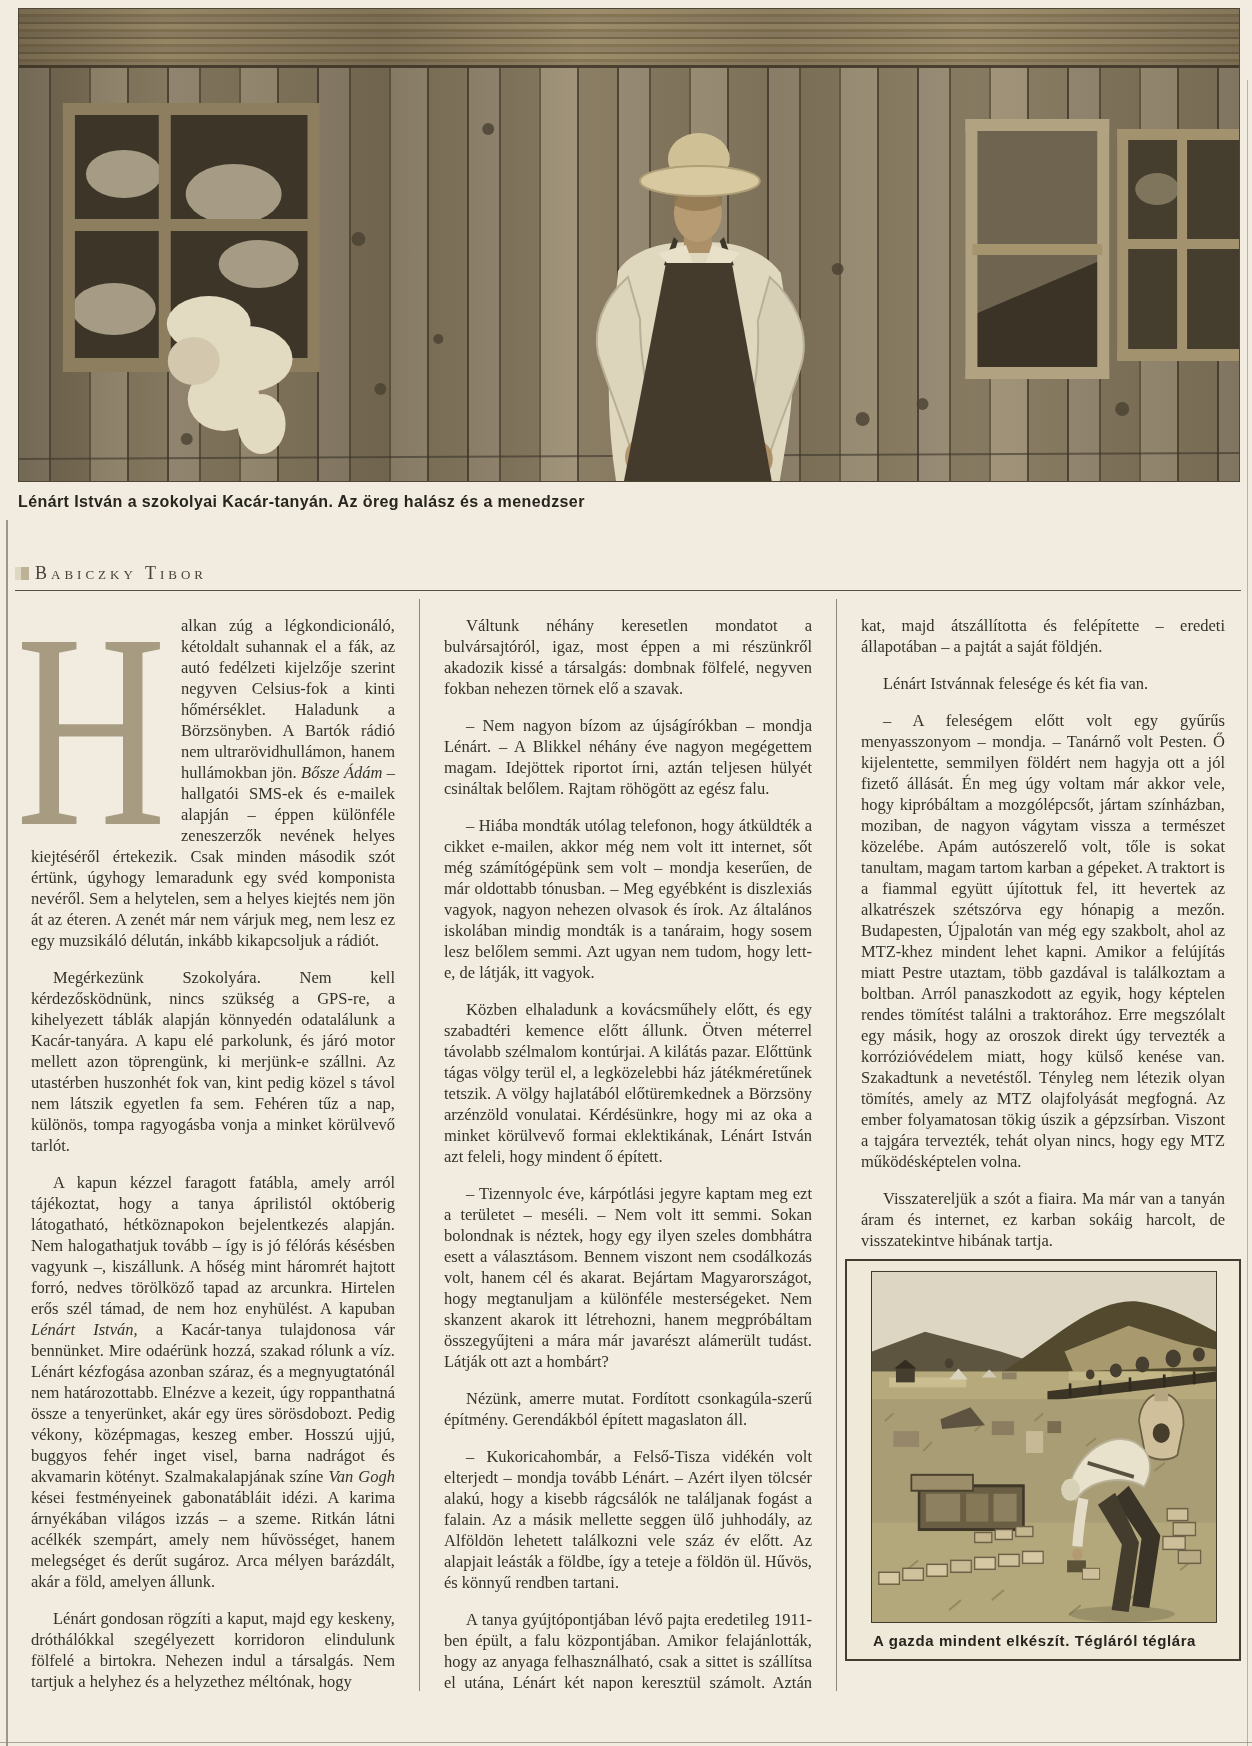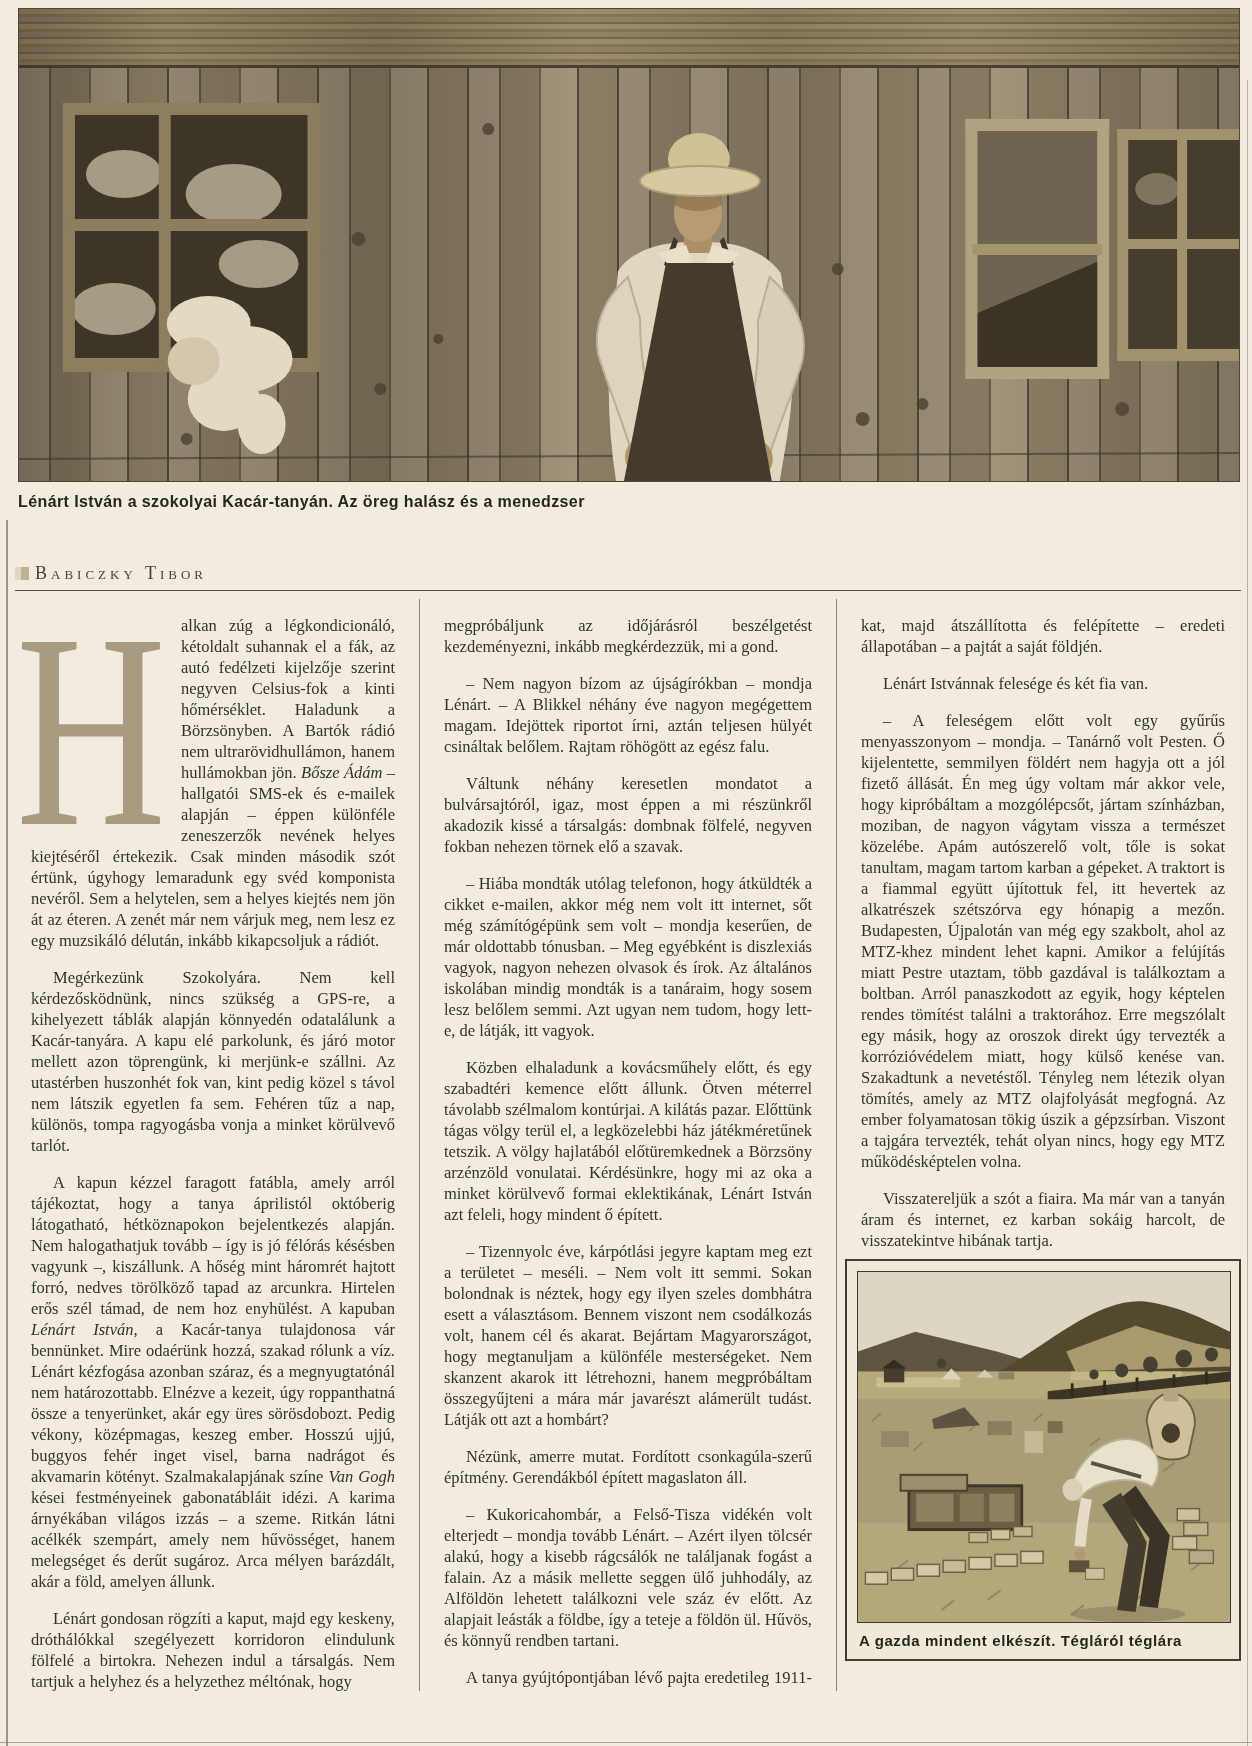--- a/index.html
+++ b/index.html
@@ -34,21 +34,21 @@
   .col{overflow:hidden;}
   .c1{width:396px;} .c2{width:400px;}
   .c3{flex:1;display:flex;flex-direction:column;align-items:flex-end;}
   .c3 .txt{height:660px;overflow:hidden;}
   .vrule{width:1px;background:#8d867a;margin:0 8px;flex:0 0 auto;}
   .txt p{margin:16px;font-size:16.5px;line-height:21px;text-align:justify;}
   .txt p.ind{text-indent:22px;}
   .dropcap{float:left;width:152px;height:210px;margin:5px 14px 4px 0;}
 
   
-  .bottom-figure{margin-top:auto;border:2px solid #433d31;background:#efe9da;padding:10px 10px 0;}
+  .bottom-figure{margin-top:auto;border:2px solid #433d31;background:#efe9da;padding:10px 24px 0;}
   .photo-bottom{display:block;width:100%;height:350px;border:1px solid #3f3930;}
   .bot-cap{font-size:15px;letter-spacing:.6px;padding:9px 2px 10px;}
 
   
   .edge-l{position:absolute;left:6px;top:520px;bottom:0;width:2px;background:#55514a;opacity:.55;}
   .edge-r{position:absolute;left:1247px;top:80px;bottom:0;width:1px;background:#7c776c;opacity:.5;}
   .edge-b{position:absolute;left:0;right:0;bottom:3px;height:1px;background:#8a857a;opacity:.7;}
 </style>
 </head>
 <body>
@@ -159,23 +159,22 @@
           </span>
         <p>alkan zúg a légkondicionáló, kétoldalt suhannak el a fák, az autó fedélzeti kijelzője szerint negyven Celsius-fok a kinti hőmérséklet. Haladunk a Börzsönyben. A Bartók rádió nem ultrarövidhullámon, hanem hullámokban jön. <i>Bősze Ádám</i> – hallgatói SMS-ek és e-mailek alapján – éppen különféle zeneszerzők nevének helyes kiejtéséről értekezik. Csak minden második szót értünk, úgyhogy lemaradunk egy svéd komponista nevéről. Sem a helytelen, sem a helyes kiejtés nem jön át az éteren. A zenét már nem várjuk meg, nem lesz ez egy muzsikáló délután, inkább kikapcsoljuk a rádiót.</p>
             <p class="ind">Megérkezünk Szokolyára. Nem kell kérdezősködnünk, nincs szükség a GPS-re, a kihelyezett táblák alapján könnyedén odatalálunk a Kacár-tanyára. A kapu elé parkolunk, és járó motor mellett azon töprengünk, ki merjünk-e szállni. Az utastérben huszonhét fok van, kint pedig közel s távol nem látszik egyetlen fa sem. Fehéren tűz a nap, különös, tompa ragyogásba vonja a minket körülvevő tarlót.</p>
             <p class="ind">A kapun kézzel faragott fatábla, amely arról tájékoztat, hogy a tanya áprilistól októberig látogatható, hétköznapokon bejelentkezés alapján. Nem halogathatjuk tovább – így is jó félórás késésben vagyunk –, kiszállunk. A hőség mint háromrét hajtott forró, nedves törölköző tapad az arcunkra. Hirtelen erős szél támad, de nem hoz enyhülést. A kapuban <i>Lénárt István,</i> a Kacár-tanya tulajdonosa vár bennünket. Mire odaérünk hozzá, szakad rólunk a víz. Lénárt kézfogása azonban száraz, és a megnyugtatónál nem határozottabb. Elnézve a kezeit, úgy roppanthatná össze a tenyerünket, akár egy üres sörösdobozt. Pedig vékony, középmagas, keszeg ember. Hosszú ujjú, buggyos fehér inget visel, barna nadrágot és akvamarin kötényt. Szalmakalapjának színe <i>Van Gogh</i> kései festményeinek gabonatábláit idézi. A karima árnyékában világos izzás – a szeme. Ritkán látni acélkék szempárt, amely nem hűvösséget, hanem melegséget és derűt sugároz. Arca mélyen barázdált, akár a föld, amelyen állunk.</p>
             <p class="ind">Lénárt gondosan rögzíti a kaput, majd egy keskeny, dróthálókkal szegélyezett korridoron elindulunk fölfelé a birtokra. Nehezen indul a társalgás. Nem tartjuk a helyhez és a helyzethez méltónak, hogy</p>
           </div>
       </div>
       <div class="vrule"></div>
       <div class="col c2">
         <div class="txt">
-            <p>megpróbáljunk az időjárásról beszélgetést kezdeményezni, inkább megkérdezzük, mi a gond.</p>
+            <p class="ind">Váltunk néhány keresetlen mondatot a bulvársajtóról, igaz, most éppen a mi részünkről akadozik kissé a társalgás: dombnak fölfelé, negyven fokban nehezen törnek elő a szavak.</p>
             <p class="ind">– Nem nagyon bízom az újságírókban – mondja Lénárt. – A Blikkel néhány éve nagyon megégettem magam. Idejöttek riportot írni, aztán teljesen hülyét csináltak belőlem. Rajtam röhögött az egész falu.</p>
-            <p class="ind">Váltunk néhány keresetlen mondatot a bulvársajtóról, igaz, most éppen a mi részünkről akadozik kissé a társalgás: dombnak fölfelé, negyven fokban nehezen törnek elő a szavak.</p>
             <p class="ind">– Hiába mondták utólag telefonon, hogy átküldték a cikket e-mailen, akkor még nem volt itt internet, sőt még számítógépünk sem volt – mondja keserűen, de már oldottabb tónusban. – Meg egyébként is diszlexiás vagyok, nagyon nehezen olvasok és írok. Az általános iskolában mindig mondták is a tanáraim, hogy sosem lesz belőlem semmi. Azt ugyan nem tudom, hogy lett-e, de látják, itt vagyok.</p>
             <p class="ind">Közben elhaladunk a kovácsműhely előtt, és egy szabadtéri kemence előtt állunk. Ötven méterrel távolabb szélmalom kontúrjai. A kilátás pazar. Előttünk tágas völgy terül el, a legközelebbi ház játékméretűnek tetszik. A völgy hajlatából előtüremkednek a Börzsöny arzénzöld vonulatai. Kérdésünkre, hogy mi az oka a minket körülvevő formai eklektikának, Lénárt István azt feleli, hogy mindent ő épített.</p>
             <p class="ind">– Tizennyolc éve, kárpótlási jegyre kaptam meg ezt a területet – meséli. – Nem volt itt semmi. Sokan bolondnak is néztek, hogy egy ilyen szeles dombhátra esett a választásom. Bennem viszont nem csodálkozás volt, hanem cél és akarat. Bejártam Magyarországot, hogy megtanuljam a különféle mesterségeket. Nem skanzent akarok itt létrehozni, hanem megpróbáltam összegyűjteni a mára már javarészt alámerült tudást. Látják ott azt a hombárt?</p>
             <p class="ind">Nézünk, amerre mutat. Fordított csonkagúla-szerű építmény. Gerendákból épített magaslaton áll.</p>
             <p class="ind">– Kukoricahombár, a Felső-Tisza vidékén volt elterjedt – mondja tovább Lénárt. – Azért ilyen tölcsér alakú, hogy a kisebb rágcsálók ne találjanak fogást a falain. Az a másik mellette seggen ülő juhhodály, az Alföldön lehetett találkozni vele száz év előtt. Az alapjait leásták a földbe, így a teteje a földön ül. Hűvös, és könnyű rendben tartani.</p>
             <p class="ind">A tanya gyújtópontjában lévő pajta eredetileg 1911-ben épült, a falu központjában. Amikor felajánlották, hogy az anyaga felhasználható, csak a sittet is szállítsa el utána, Lénárt két napon keresztül számolt. Aztán beszámozta a gerendákat és a téglá-</p>
           </div>
       </div>
       <div class="vrule"></div>
       <div class="col c3">

